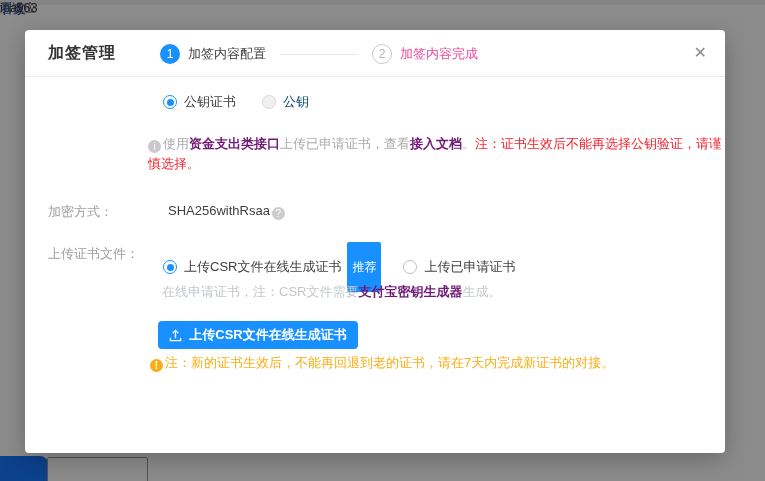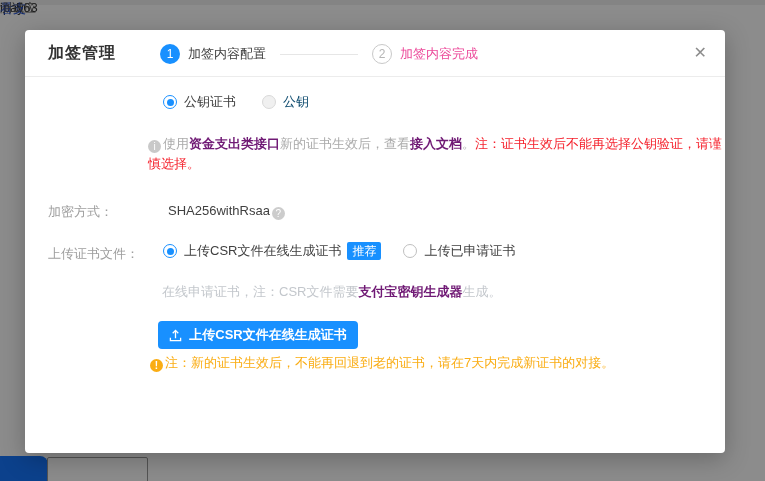--- a/index.html
+++ b/index.html
@@ -53,21 +53,21 @@
     width:14px; height:14px; border-radius:50%; border:1px solid #bfbfbf; background:#fff;
     display:inline-flex; align-items:center; justify-content:center; flex:0 0 auto;
   }
   .radio.checked .radio-circle { border-color:#1890ff; }
   .radio.checked .radio-circle::after { content:""; width:7px; height:7px; border-radius:50%; background:#1890ff; }
   .radio.disabled .radio-circle { background:#f0f0f0; border-color:#d9d9d9; }
   .radio-label { margin-left:7px; color:#404040; white-space:nowrap; }
   .radio.disabled .radio-label { color:#0c4a6e; }
   .badge {
     display:inline-block; margin-left:6px; background:#1890ff; color:#fff;
-    font-size:12px; line-height:18px; padding:0 5px; border-radius:2px;
+    font-size:12px; line-height:18px; padding:16px 5px; border-radius:2px;
   }
   .note-block {
     position:absolute; left:123px; top:104px; width:582px;
     font-size:13px; line-height:19.5px; color:#ababab;
   }
   .inline-icon {
     display:inline-flex; width:13px; height:13px; border-radius:50%;
     align-items:center; justify-content:center; font-size:10px; vertical-align:-2px; margin-right:2px;
   }
   .info-icon { background:#c9c9c9; color:#fff; }
@@ -120,21 +120,21 @@
       <span class="radio-circle"></span>
       <span class="radio-label">公钥证书</span>
     </span>
     <span class="radio disabled">
       <span class="radio-circle"></span>
       <span class="radio-label">公钥</span>
     </span>
   </div>
 
   <div class="note-block">
-    <span class="inline-icon info-icon">i</span><span>使用</span><span class="link">资金支出类接口</span><span>新的证书生效后，查看</span><span class="link">接入文档</span><span>。</span><span class="red-text">注：证书生效后不能再选择公钥验证，请谨慎选择。</span>
+    <span class="inline-icon info-icon">i</span><span>使用</span><span class="link">资金支出类接口</span><span>上传已申请证书，查看</span><span class="link">接入文档</span><span>。</span><span class="red-text">注：证书生效后不能再选择公钥验证，请谨慎选择。</span>
   </div>
 
   <div class="row-label lbl-encrypt">加密方式：</div>
   <div class="encrypt-value"><span>SHA256withRsaa</span><span class="inline-icon help-icon">?</span></div>
 
   <div class="row-label lbl-upload">上传证书文件：</div>
   <div class="radio-group rg-upload">
     <span class="radio checked">
       <span class="radio-circle"></span>
       <span class="radio-label">上传CSR文件在线生成证书</span>

